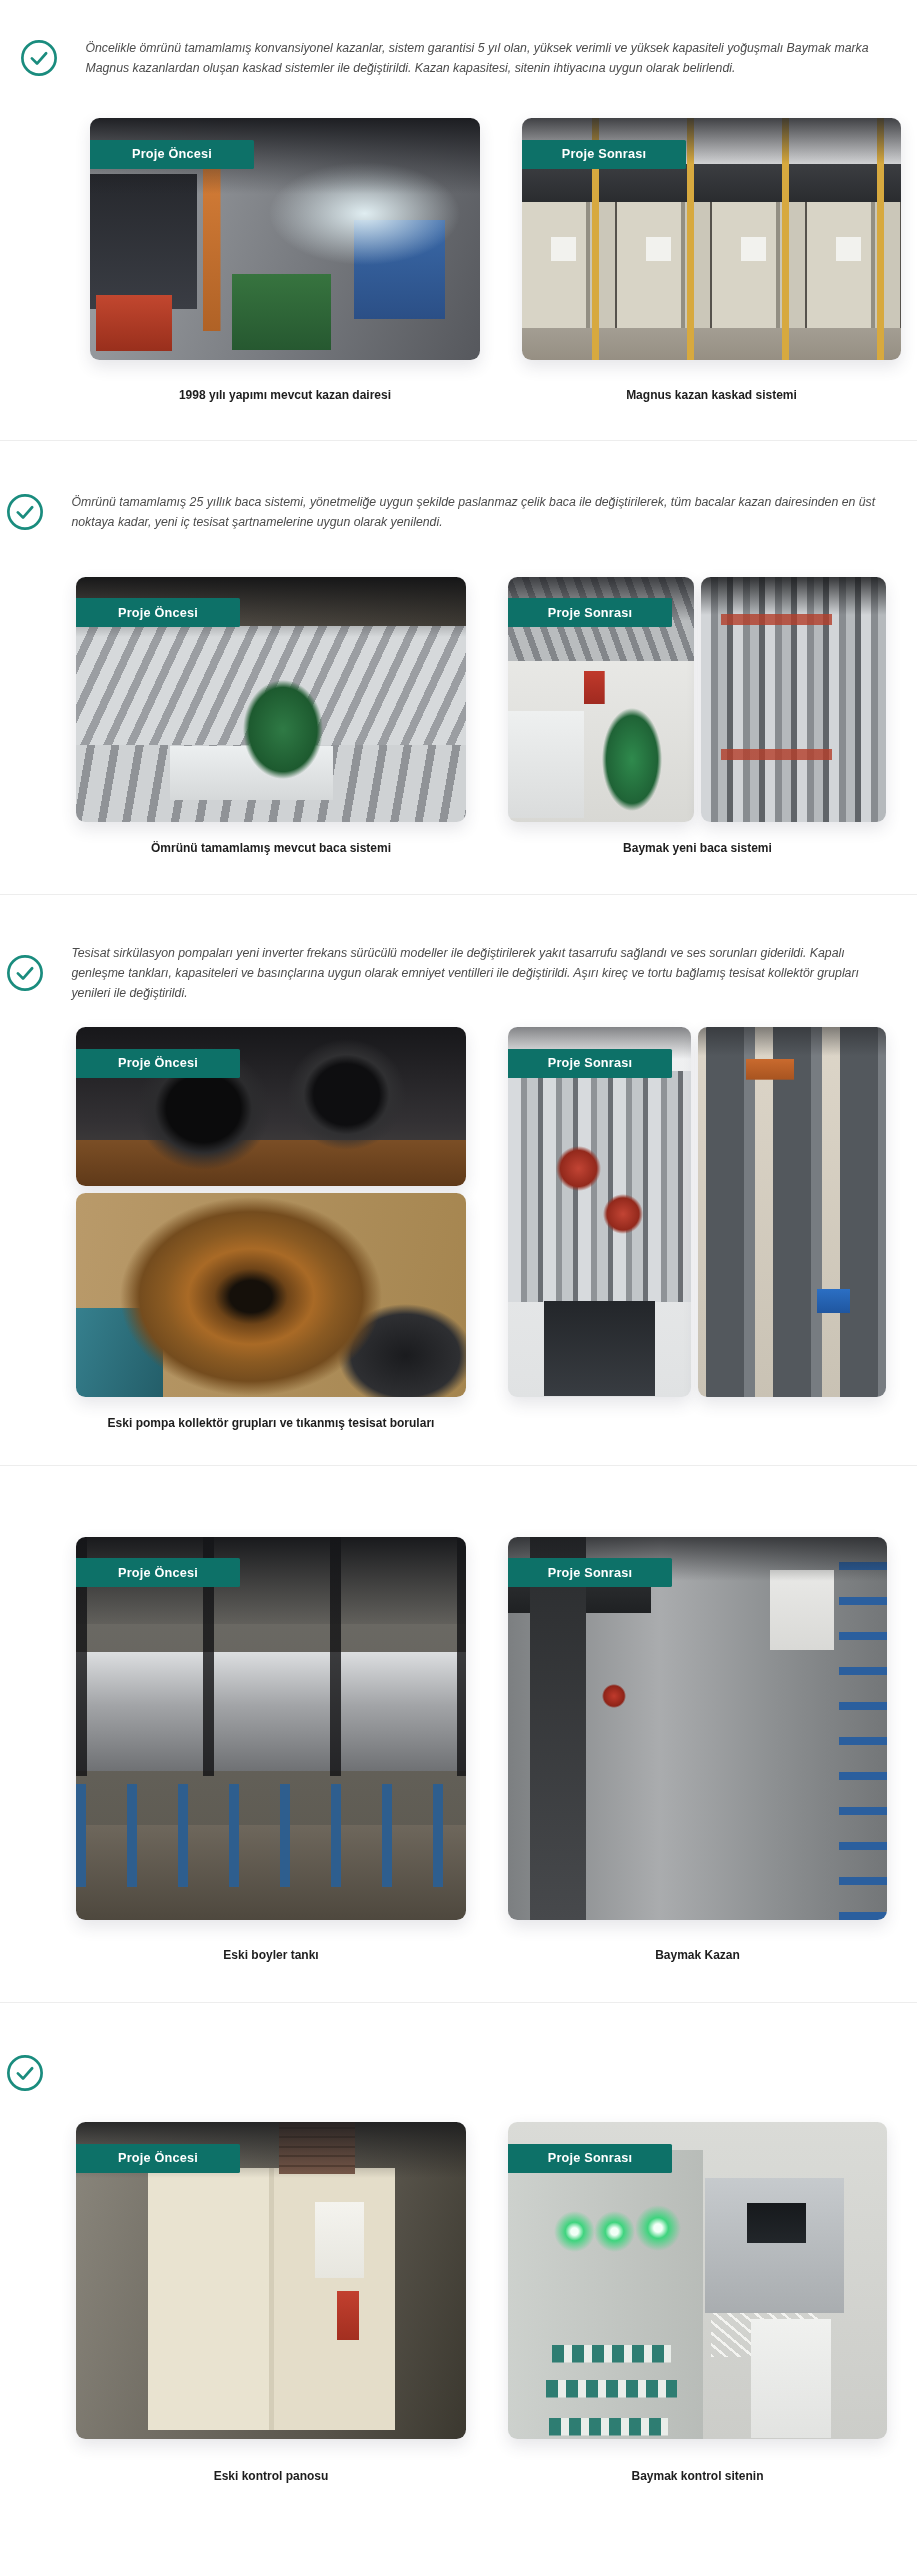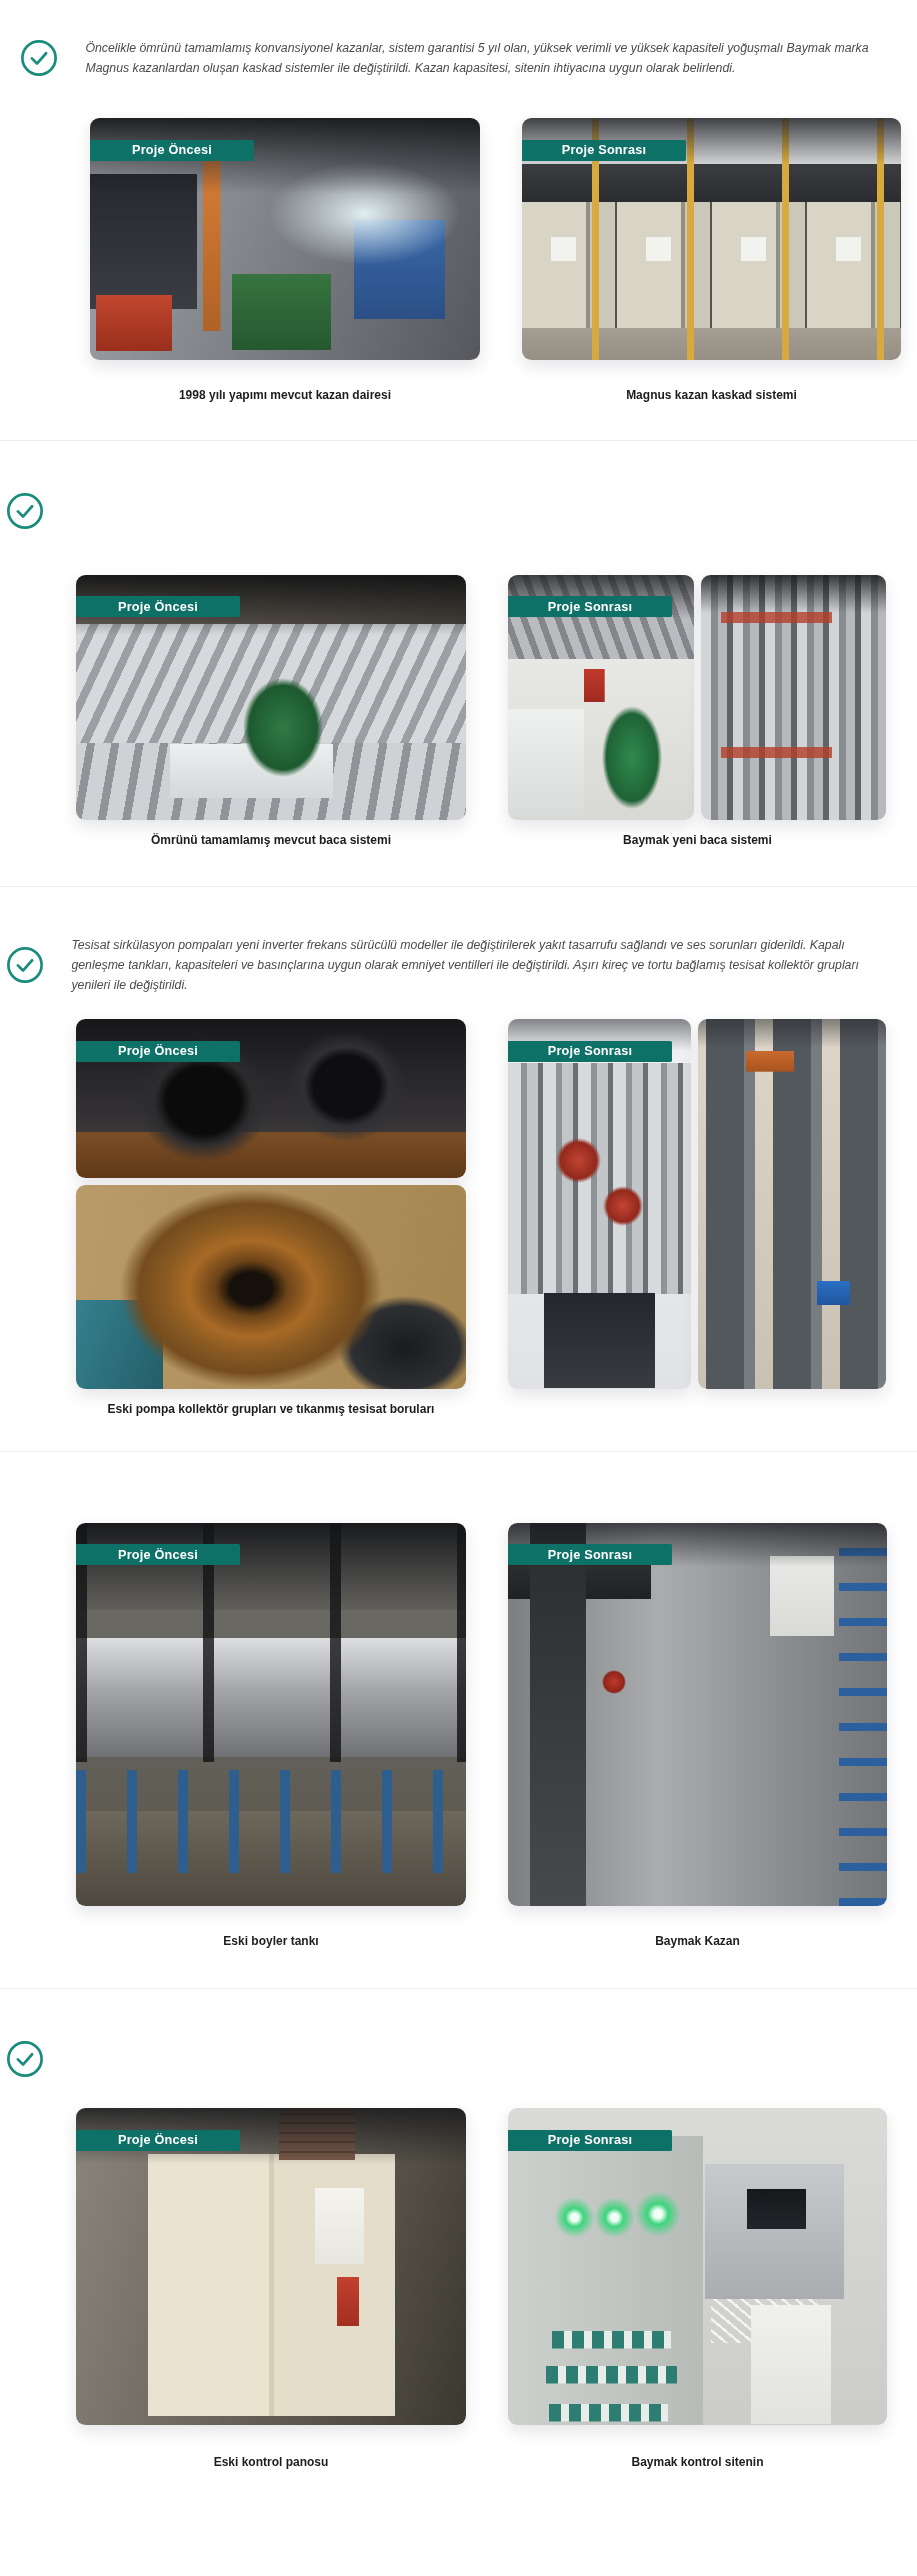--- a/index.html
+++ b/index.html
@@ -22,28 +22,28 @@
   .cards { display:flex; gap:42px; padding-left:76px; padding-right:31px; }
   .col { display:block; }
   .w490 { width:390px; flex:0 0 390px; }
   .w476 { width:379px; flex:0 0 379px; }
 
   .card { position:relative; margin:0; border-radius:9.5px; overflow:hidden;
           box-shadow:0 6.4px 16px rgba(50,50,70,.12); background-repeat:no-repeat; }
   .duo  { display:flex; gap:7.2px; }
   .stack{ display:flex; flex-direction:column; gap:7.2px; }
 
-  .badge { position:absolute; top:21.5px; left:0; width:164px; height:21px; z-index:3;
+  .badge { position:absolute; top:21.5px; left:0; width:164px; height:29px; z-index:3;
            background:#0d7168; color:#fff; font-size:12.7px; font-weight:bold;
            display:flex; align-items:center; justify-content:center; letter-spacing:0.2px;
            border-radius:0 1.6px 1.6px 0; margin:0; }
 
   .caption { margin-top:27px; text-align:center; font-weight:bold; font-size:12px;
              line-height:17.5px; color:#1d1d1d; }
-  .cap2 { margin-top:12px; }
+  .cap2 { margin-top:18px; }
   .cap5 { margin-top:29px; }
 
   .divider { border:none; border-top:0.8px solid #ededed; margin:0; }
   .dv1 { margin-top:35px; } .dv2 { margin-top:37px; } .dv3 { margin-top:32px; } .dv4 { margin-top:38px; }
 
   .mt-s1 { margin-top:40px; } .mt-s2 { margin-top:45px; } .mt-s3 { margin-top:24px; }
   .mt-s4 { margin-top:22px; } .mt-s5 { margin-top:30px; }
 
   .h304{height:242px} .h308{height:245px} .h200{height:159px} .h256{height:204px}
   .h465{height:370px} .h482{height:383px} .h398{height:317px}
@@ -229,20 +229,21 @@
   <hr class="divider dv1">
 
   <section class="sec sec2">
     <div class="sec-head">
       <span class="check">
         <svg width="38" height="38" viewBox="0 0 48 48">
             <circle cx="24" cy="24" r="21" fill="none" stroke="#1a8c7e" stroke-width="3.4"></circle>
             <path d="M15 24.5 L21.5 31 L33 18" fill="none" stroke="#1a8c7e" stroke-width="3.4" stroke-linecap="round" stroke-linejoin="round"></path>
           </svg>
       </span>
+      <p class="para">Ömrünü tamamlamış 25 yıllık baca sistemi, yönetmeliğe uygun şekilde paslanmaz çelik baca ile değiştirilerek, tüm bacalar kazan dairesinden en üst noktaya kadar, yeni iç tesisat şartnamelerine uygun olarak yenilendi.</p>
     </div>
     <div class="cards mt-s2">
       <div class="col w490">
         <figure class="card h308 p-s2b">
           <figcaption class="badge">Proje Öncesi</figcaption>
         </figure>
         <div class="caption cap2">Ömrünü tamamlamış mevcut baca sistemi</div>
       </div>
       <div class="col w476">
         <div class="duo">

